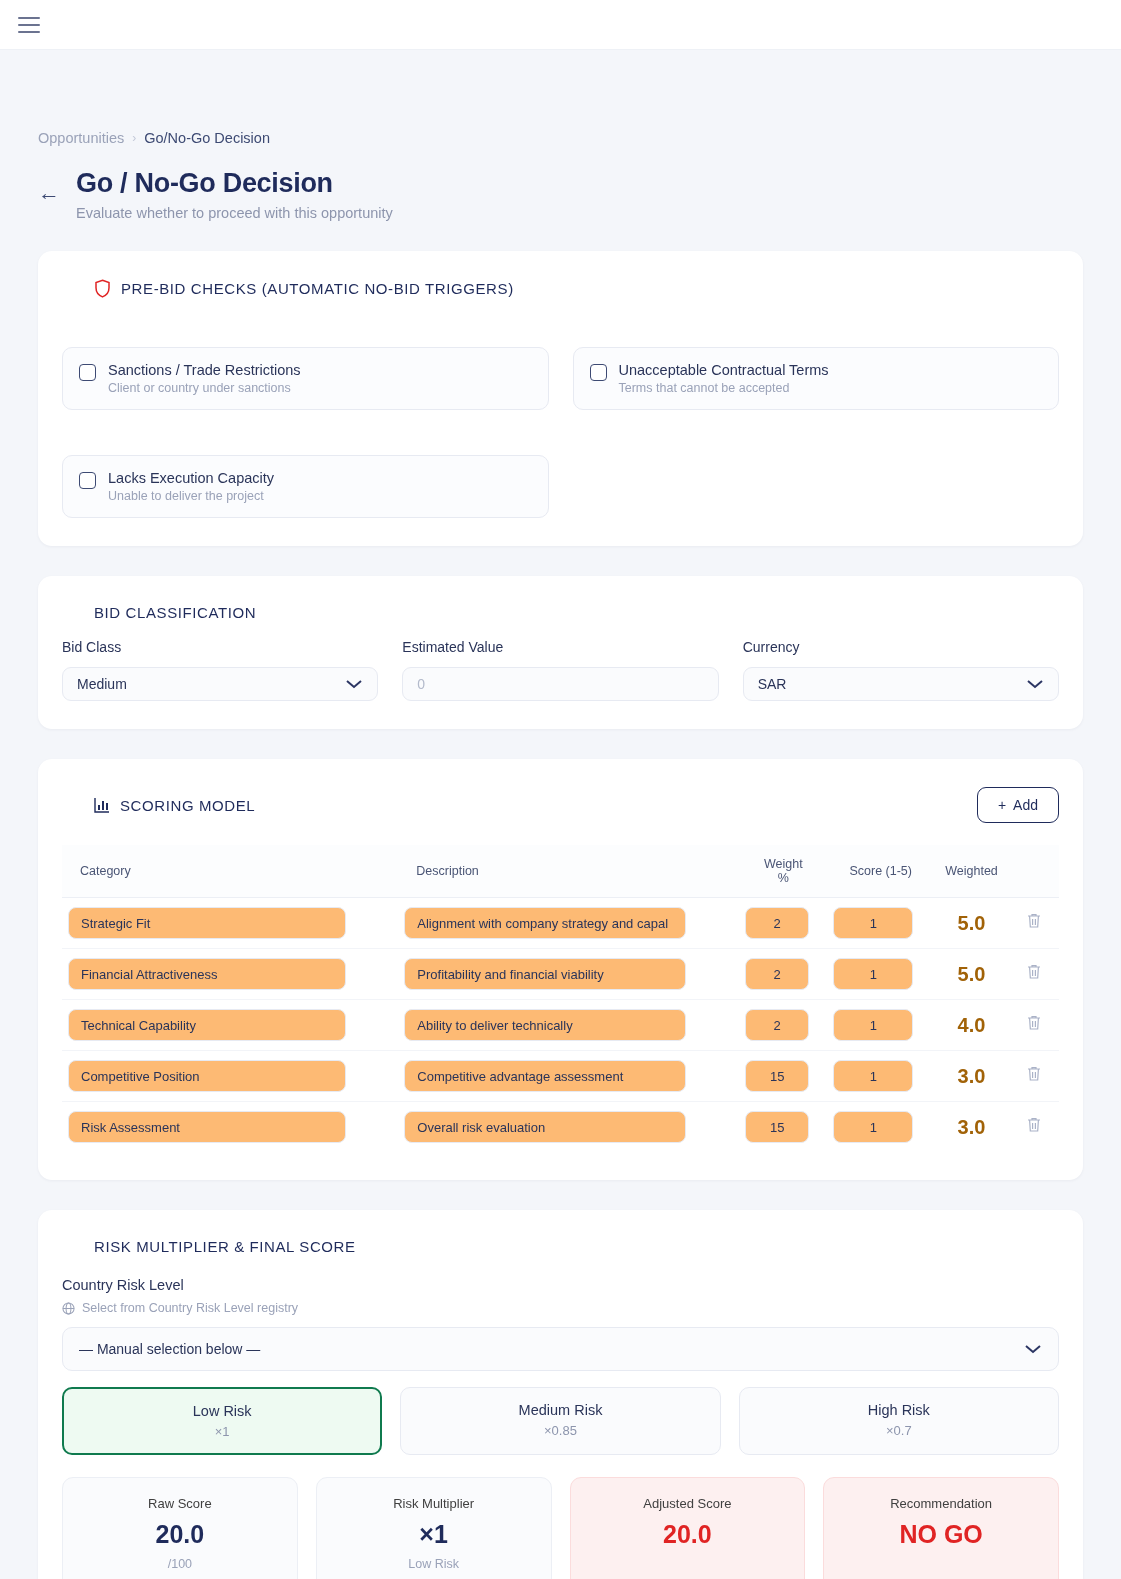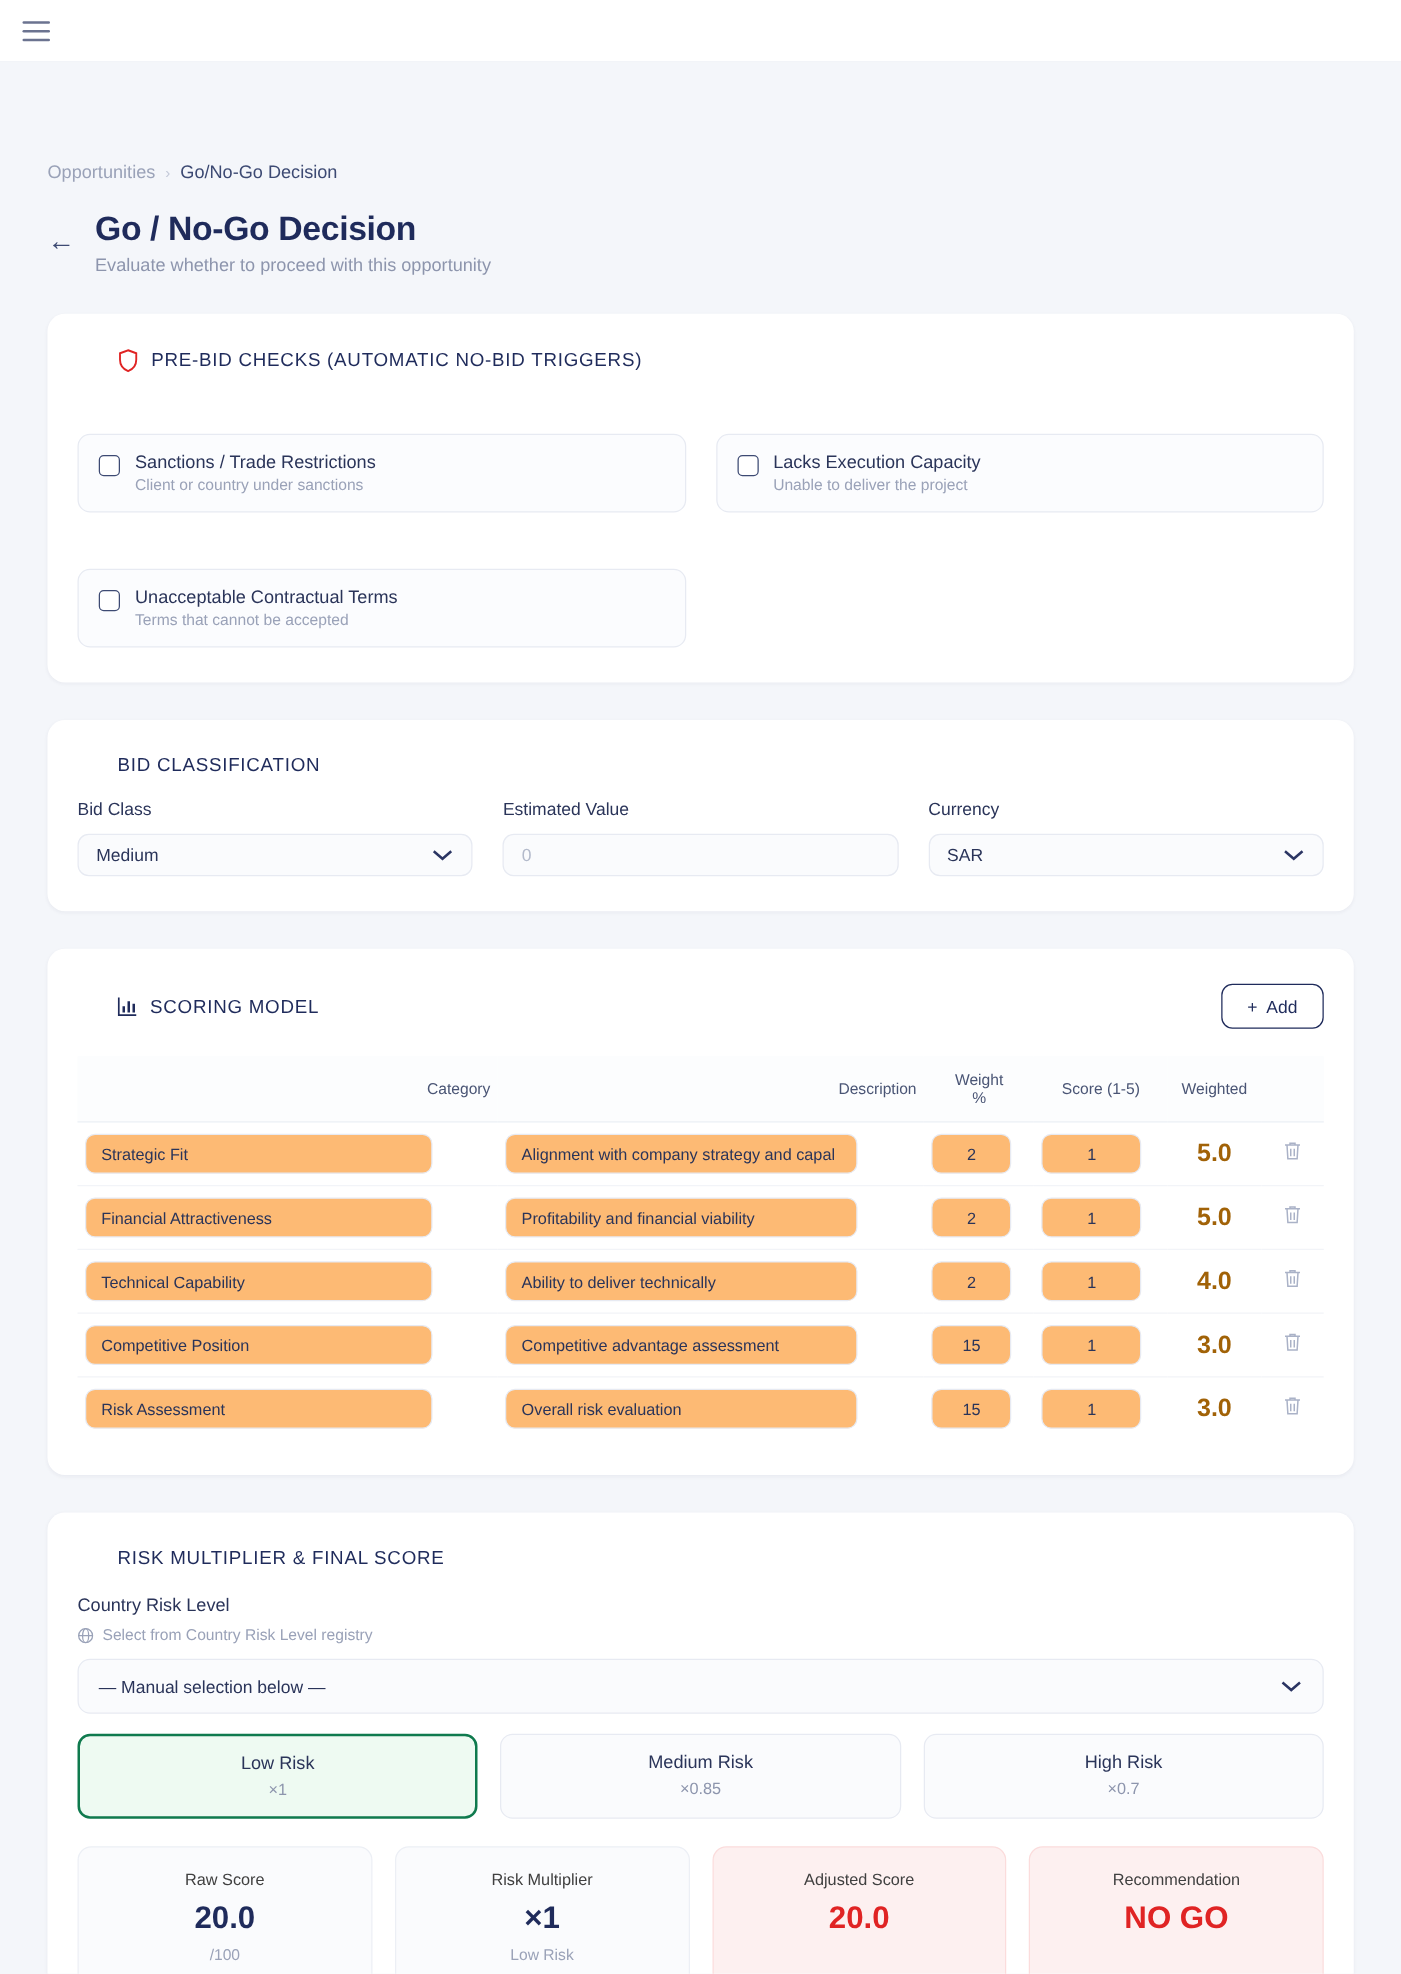--- a/index.html
+++ b/index.html
@@ -179,21 +179,21 @@
 
   table.scoring {
     width: 100%;
     margin-top: 22px;
     border-collapse: collapse;
   }
   table.scoring th {
     font-size: 12.5px;
     font-weight: normal;
     color: #4a5575;
-    text-align: right;
+    text-align: left;
     padding: 12px 6px;
     border-bottom: 1px solid #eceff5;
     background: #fcfdfe;
   }
   table.scoring th.c { text-align: center; }
   table.scoring td {
     padding: 9px 6px;
     border-bottom: 1px solid #f2f4f8;
     vertical-align: middle;
   }
@@ -341,29 +341,29 @@
       <div class="check-item">
         <div class="cbox"></div>
         <div>
           <div class="check-label">Sanctions / Trade Restrictions</div>
           <div class="check-desc">Client or country under sanctions</div>
         </div>
       </div>
       <div class="check-item">
         <div class="cbox"></div>
         <div>
-          <div class="check-label">Lacks Execution Capacity</div>
-          <div class="check-desc">Unable to deliver the project</div>
+          <div class="check-label">Unacceptable Contractual Terms</div>
+          <div class="check-desc">Terms that cannot be accepted</div>
         </div>
       </div>
       <div class="check-item">
         <div class="cbox"></div>
         <div>
-          <div class="check-label">Unacceptable Contractual Terms</div>
-          <div class="check-desc">Terms that cannot be accepted</div>
+          <div class="check-label">Lacks Execution Capacity</div>
+          <div class="check-desc">Unable to deliver the project</div>
         </div>
       </div>
     </div>
   </div>
 
   <div class="card">
     <div class="card-title">BID CLASSIFICATION</div>
 
     <div class="field-grid">
       <div>

